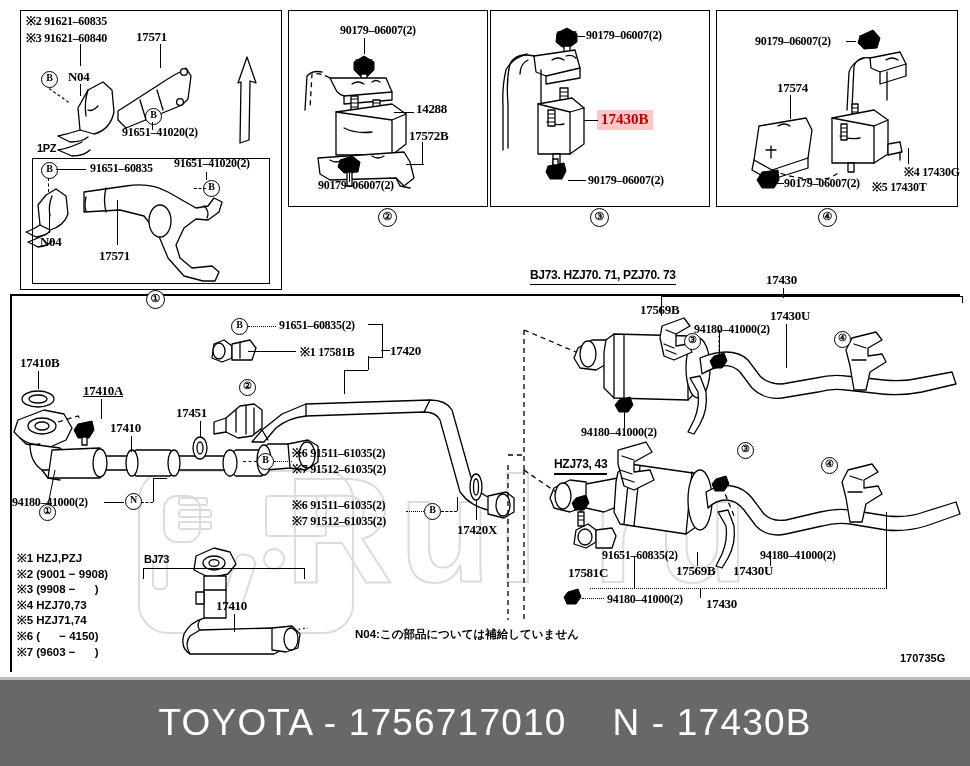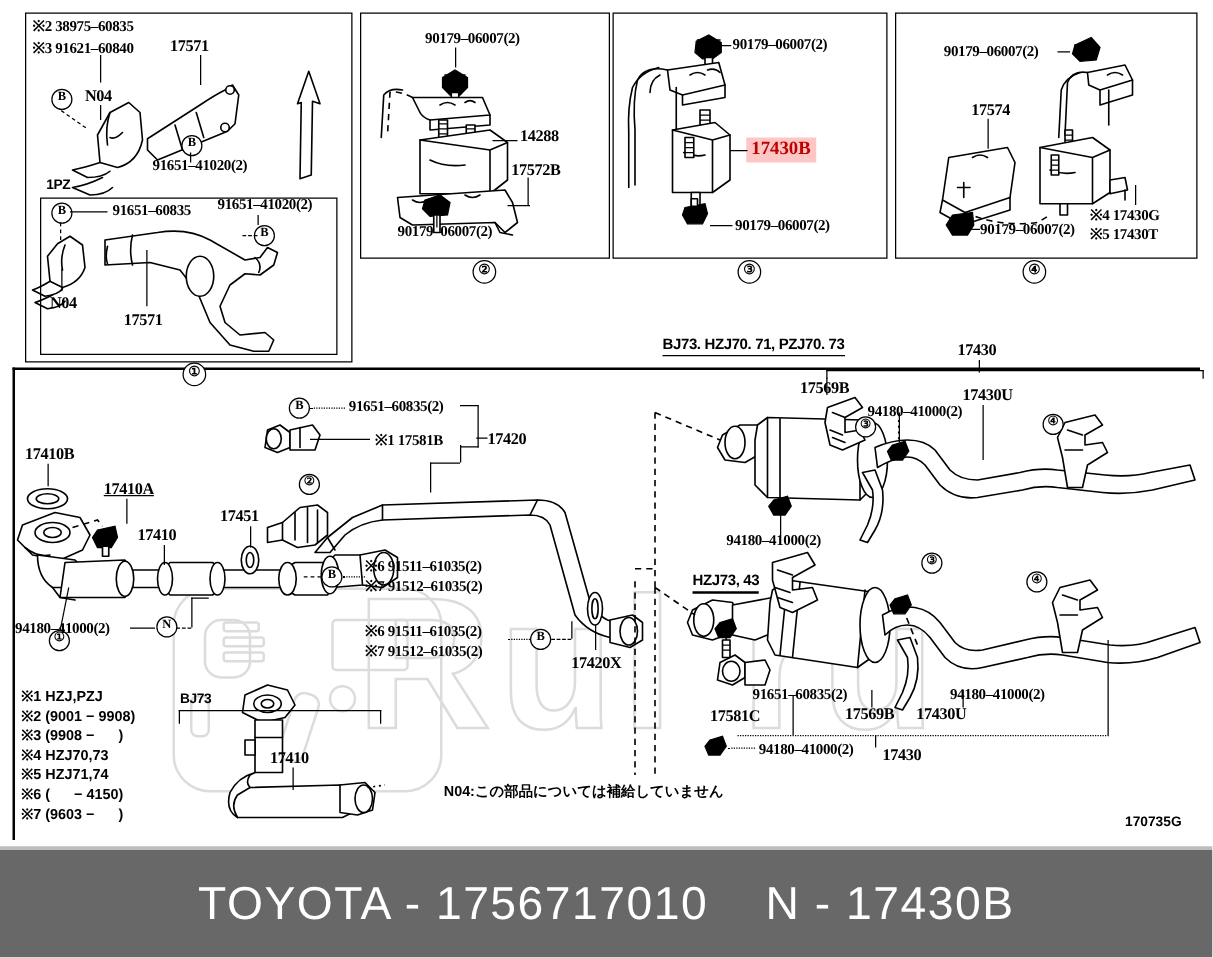--- a/index.html
+++ b/index.html
@@ -353,21 +353,21 @@
   </svg>
 
   <div class="panel" style="left:20px;top:10px;width:260px;height:278px;"></div>
   <div class="panel inner" style="left:32px;top:158px;width:236px;height:124px;"></div>
   <div class="panel" style="left:288px;top:10px;width:198px;height:195px;"></div>
   <div class="panel" style="left:490px;top:10px;width:218px;height:195px;"></div>
   <div class="panel" style="left:716px;top:10px;width:240px;height:195px;"></div>
   <div class="ln lnh" style="left:10px;top:294px;width:950px;height:1.6px;"></div>
   <div class="ln lnv" style="left:10px;top:294px;width:1.6px;height:378px;"></div>
 
-  <div class="lbl f12" style="left:26px;top:12px;">※2 38975–60835</div>
+  <div class="lbl f12" style="left:26px;top:12px;">※2 91621–60835</div>
   <div class="lbl f12" style="left:26px;top:29px;">※3 91621–60840</div>
   <div class="lbl f13" style="left:136px;top:29px;">17571</div>
   <div class="lbl f13" style="left:68px;top:69px;">N04</div>
   <div class="lbl f12" style="left:122px;top:125px;">91651–41020(2)</div>
   <div class="lbl sans f11" style="left:37px;top:142px;font-family:'Liberation Sans',sans-serif;">1PZ</div>
   <div class="lbl f12" style="left:90px;top:161px;">91651–60835</div>
   <div class="lbl f12" style="left:174px;top:156px;">91651–41020(2)</div>
   <div class="lbl f13" style="left:40px;top:234px;">N04</div>
   <div class="lbl f13" style="left:99px;top:248px;">17571</div>
 
@@ -404,21 +404,21 @@
   <div class="hl" style="left:597px;top:110px;">17430B</div>
   <div class="lbl f12" style="left:588px;top:173px;">90179–06007(2)</div>
   <div class="ln lnh" style="left:577px;top:36px;width:8px;"></div>
   <div class="ln lnh" style="left:584px;top:120px;width:14px;"></div>
   <div class="ln lnh" style="left:568px;top:180px;width:18px;"></div>
   <div class="circnum" style="left:590px;top:208px;">③</div>
 
   <div class="lbl f12" style="left:755px;top:34px;">90179–06007(2)</div>
   <div class="lbl f13" style="left:777px;top:80px;">17574</div>
   <div class="lbl f12" style="left:784px;top:176px;">90179–06007(2)</div>
-  <div class="lbl f12" style="left:872px;top:163px;">※4 17430G</div>
+  <div class="lbl f12" style="left:904px;top:163px;">※4 17430G</div>
   <div class="lbl f12" style="left:872px;top:178px;">※5 17430T</div>
   <div class="ln lnh" style="left:846px;top:41px;width:10px;"></div>
   <div class="ln lnv" style="left:790px;top:95px;height:24px;"></div>
   <div class="ln lnh" style="left:772px;top:183px;width:12px;"></div>
   <div class="ln lnv" style="left:908px;top:148px;height:16px;"></div>
   <div class="circnum" style="left:818px;top:208px;">④</div>
 
   <div class="lbl f13" style="left:20px;top:355px;">17410B</div>
   <div class="lbl f13" style="left:83px;top:383px;text-decoration:underline;">17410A</div>
   <div class="lbl f13" style="left:110px;top:420px;">17410</div>

